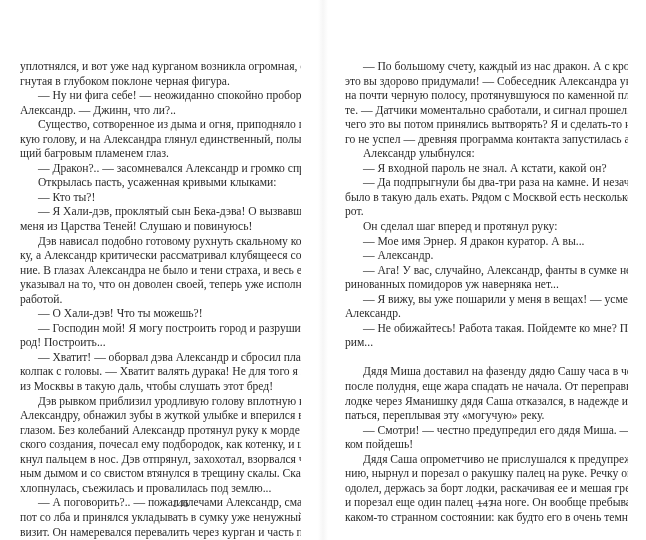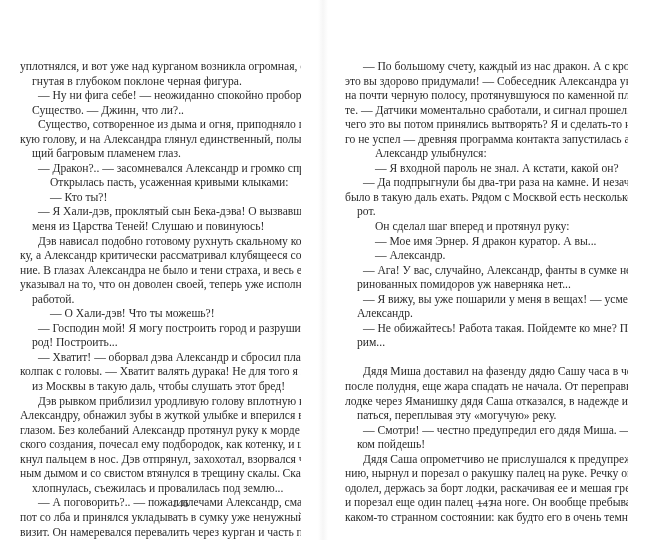--- a/index.html
+++ b/index.html
@@ -10,21 +10,21 @@
   }
   .spread { position:absolute; left:0; top:0; width:646px; height:540px; }
   .page { position:absolute; top:60px; }
   .page.left { left:20px; width:281px; }
   .page.right { left:345px; width:283px; }
   .line {
     font-size:11.6px; line-height:14.55px; height:14.55px;
     white-space:nowrap; text-align:justify; text-align-last:justify;
     overflow:hidden;
   }
-  .line.last { text-align-last:left;margin-left:12px; }
+  .line.last { text-align-last:left; }
   .line.indent { padding-left:18px; }
   .gap { height:14.55px; }
   .pagenum {
     position:absolute; top:497px; font-size:11px; color:#333;
   }
   .pagenum.left { left:139px;margin-left:33px; }
   .pagenum.right { left:477px;text-align:center; }
   .gutter {
     position:absolute; left:318px; top:0; width:10px; height:540px;
     background:linear-gradient(to right, #fff, #f6f6f6 50%, #fff);
@@ -33,21 +33,21 @@
 </head>
 <body>
 
 <div class="spread">
   <div class="gutter"></div>
 
   <div class="page left" id="left-page">
       <div class="line">уплотнялся, и вот уже над курганом возникла огромная, со-</div>
       <div class="line last">гнутая в глубоком поклоне черная фигура.</div>
       <div class="line indent">— Ну ни фига себе! — неожиданно спокойно пробормотал</div>
-      <div class="line last">Существо. — Джинн, что ли?..</div>
+      <div class="line last">Александр. — Джинн, что ли?..</div>
       <div class="line indent">Существо, сотворенное из дыма и огня, приподняло плос-</div>
       <div class="line">кую голову, и на Александра глянул единственный, полыхаю-</div>
       <div class="line last">щий багровым пламенем глаз.</div>
       <div class="line indent">— Дракон?.. — засомневался Александр и громко спросил:</div>
       <div class="line indent last">Открылась пасть, усаженная кривыми клыками:</div>
       <div class="line indent last">— Кто ты?!</div>
       <div class="line indent">— Я Хали-дэв, проклятый сын Бека-дэва! О вызвавший</div>
       <div class="line last">меня из Царства Теней! Слушаю и повинуюсь!</div>
       <div class="line indent">Дэв нависал подобно готовому рухнуть скальному козырь-</div>
       <div class="line">ку, а Александр критически рассматривал клубящееся созда-</div>

